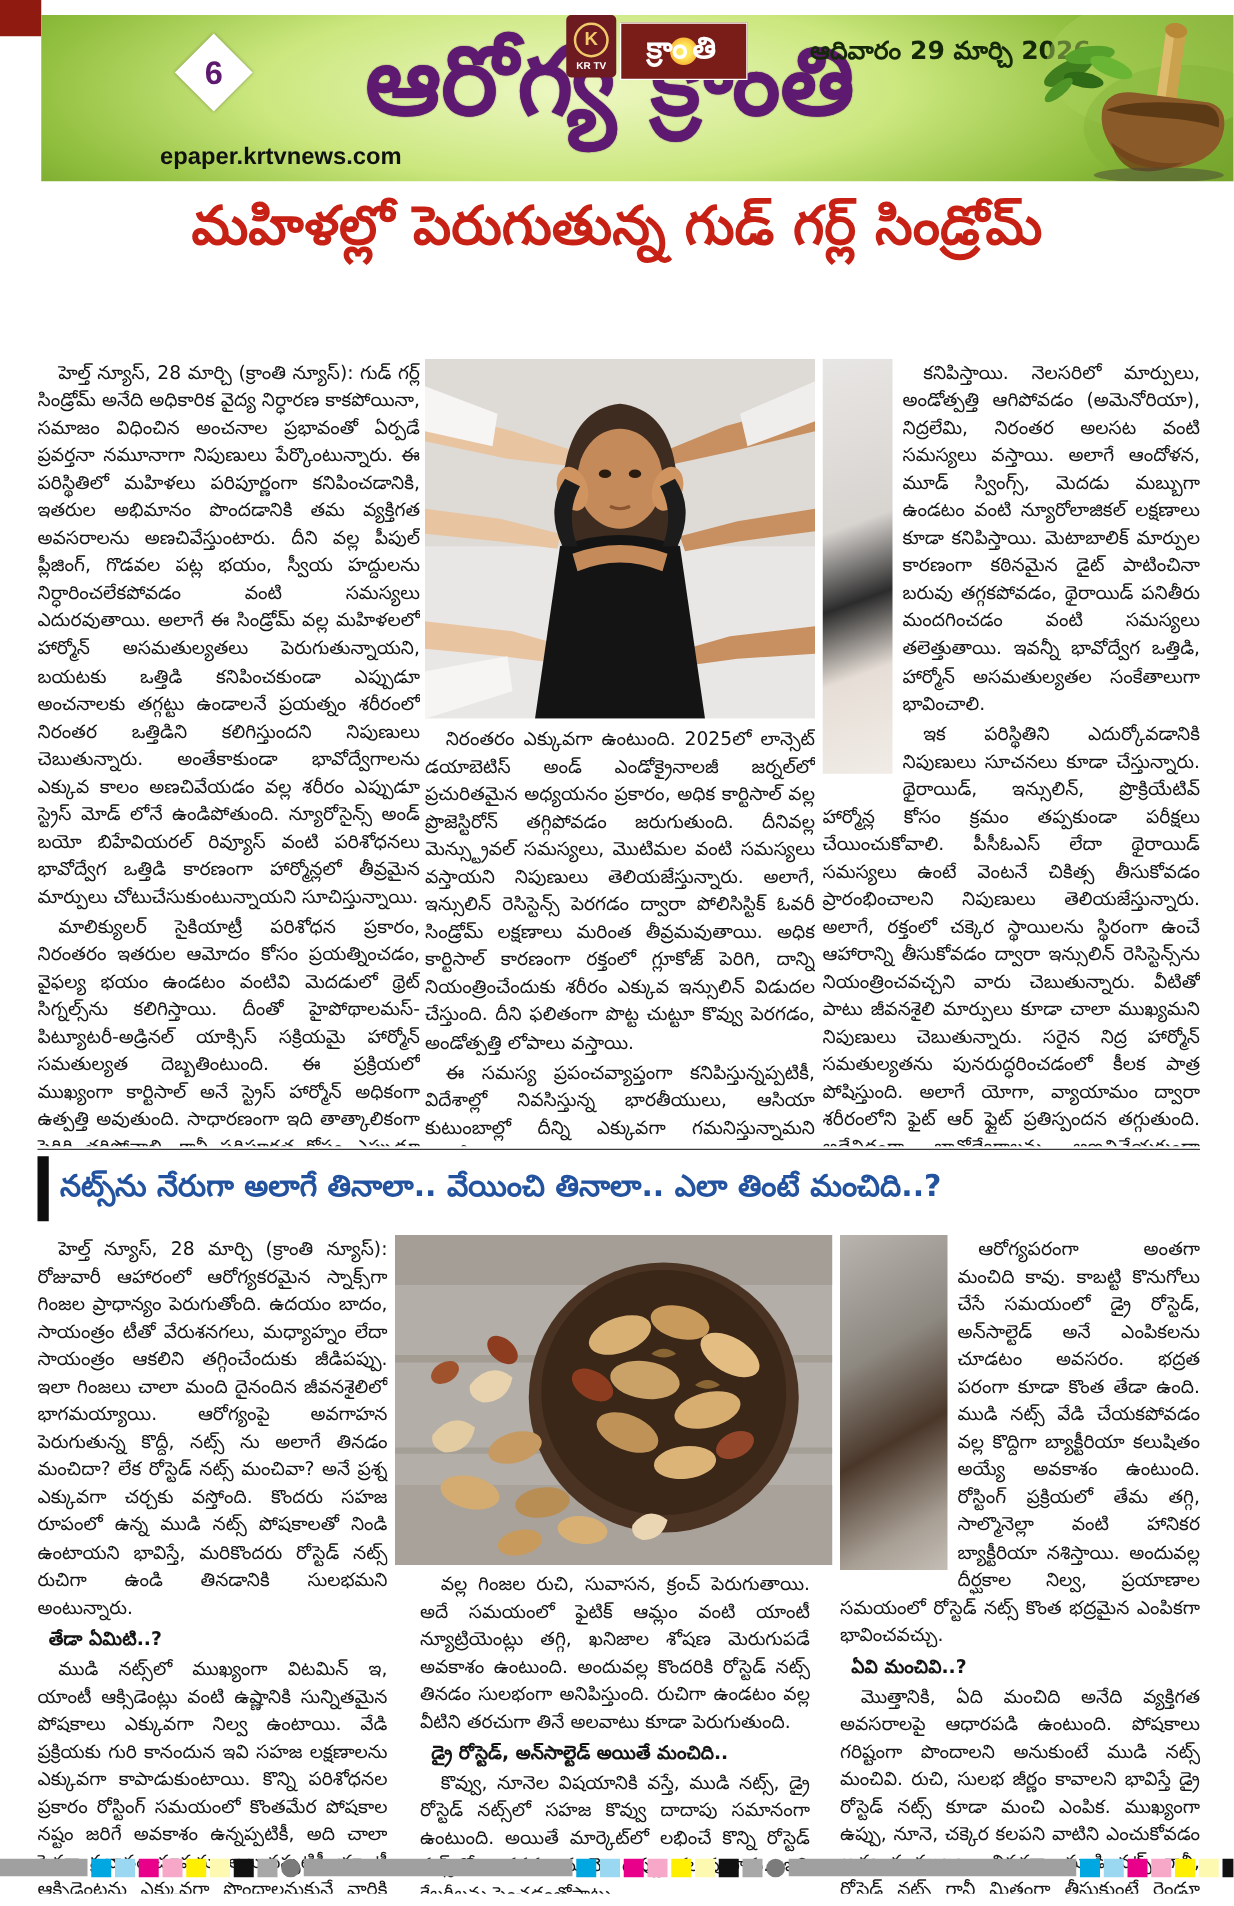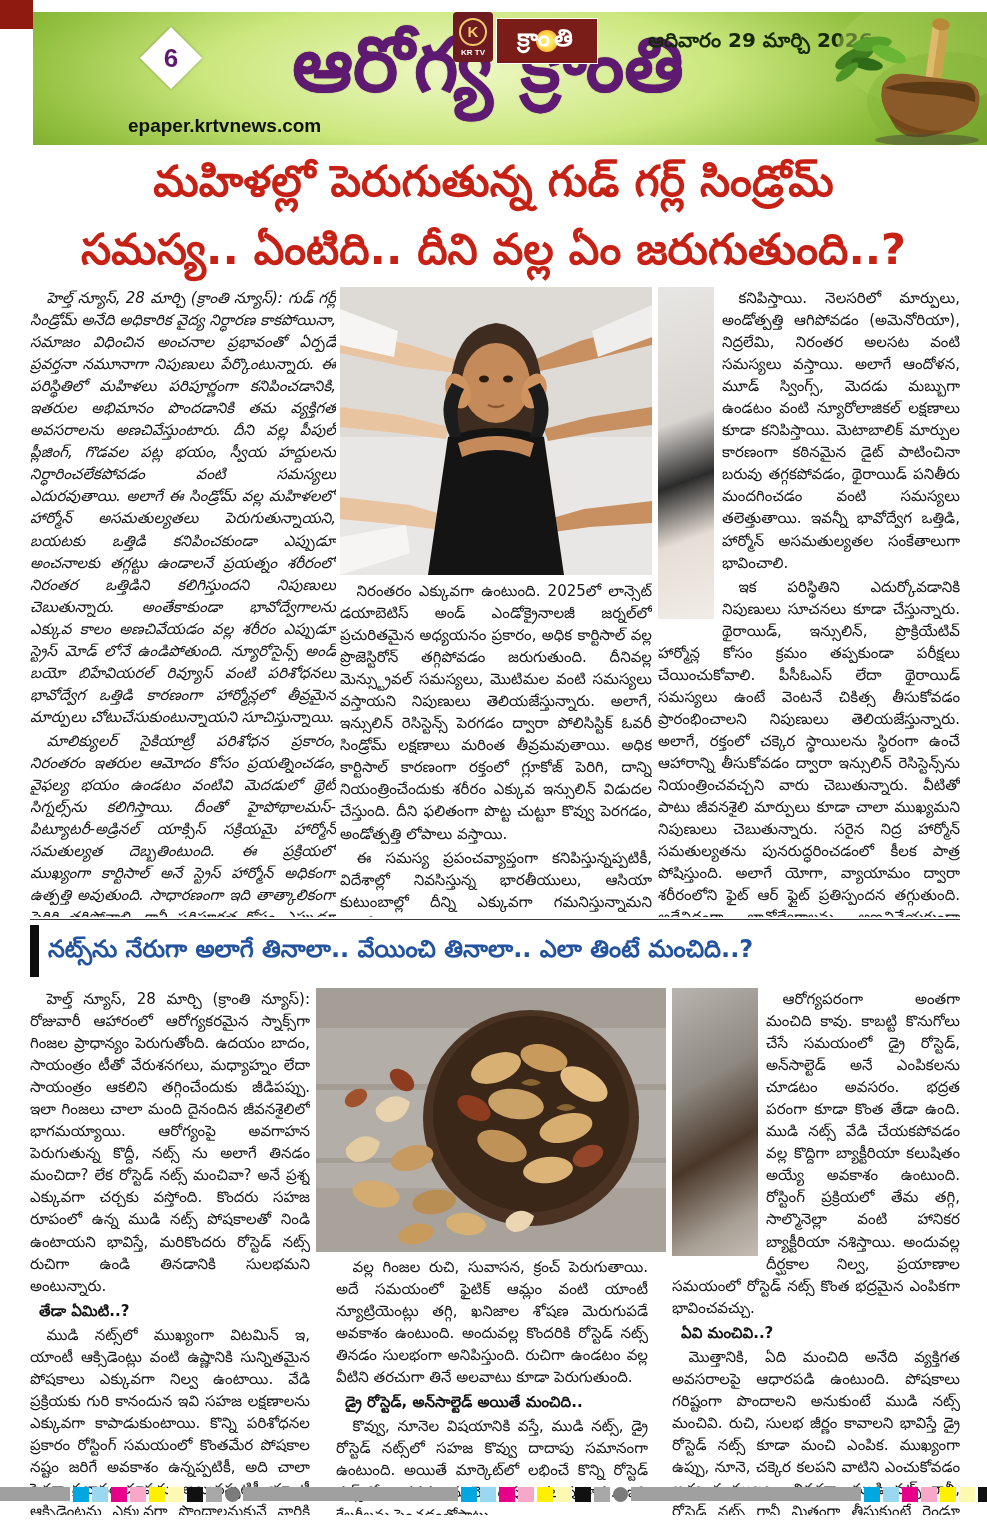--- a/index.html
+++ b/index.html
@@ -40,21 +40,21 @@
 
   
   .a1-headline{position:absolute;left:30px;top:150px;width:927px;height:130px;
     display:flex;flex-direction:column;align-items:center;justify-content:space-between;
     font-family:"DejaVu Sans",sans-serif;font-weight:bold;color:#c62114;
     font-size:43px;line-height:1.45;text-align:center;}
   .bodycol{position:absolute;font-size:15px;line-height:1.47;color:#141414;
     text-align:justify;overflow:hidden;font-family:"DejaVu Sans",sans-serif;}
   .bodycol p{margin:0 0 2px 0;text-indent:1.1em;}
   .bodycol p.subhead{font-weight:bold;text-indent:0.6em;margin-top:3px;}
-  .a1-col1{left:30px;top:287px;width:306px;height:630px;font-style:italic;}
+  .a1-col1{left:30px;top:287px;width:306px;height:630px;}
   .a1-photo{position:absolute;left:340px;top:287px;width:312px;height:288px;overflow:hidden;}
   .a1-col2{left:340px;top:580px;width:312px;height:337px;}
   .a1-col3{left:658px;top:287px;width:302px;height:630px;}
   .a1-spill{float:left;width:56px;height:332px;margin:0 8px 4px 0;
     background:linear-gradient(160deg,#e8e6e4 0%,#d8d4d0 40%,#2b2b2b 58%,#e6ded6 75%,#f1ece7 100%);}
   .rule{position:absolute;left:30px;top:919px;width:930px;height:0;border-top:1.5px solid #3a3a3a;}
 
   
   .a2-bar{position:absolute;left:30px;top:925px;width:9px;height:52px;background:#0d0d0d;}
   .a2-headline{position:absolute;left:48px;top:924px;width:912px;height:56px;
@@ -128,21 +128,20 @@
 
       <path d="M105 75 Q110 60 130 62 L190 70 Q205 74 202 92 Q198 116 165 122 Q128 126 112 105 Q102 90 105 75 Z" fill="#8a5a28"></path>
       <path d="M108 76 Q130 66 188 72 Q200 76 198 90 Q180 84 150 82 Q122 80 108 76 Z" fill="#5d3a16"></path>
       <path d="M112 102 Q140 122 170 118 Q150 128 130 124 Q116 118 112 102 Z" fill="#6e4118" opacity="0.8"></path>
       <ellipse cx="150" cy="128" rx="52" ry="6" fill="#4a4438" opacity="0.5"></ellipse>
     </svg>
   </div>
 
   <div class="a1-headline">
     <span>మహిళల్లో పెరుగుతున్న గుడ్ గర్ల్ సిండ్రోమ్</span>
-    <span>సమస్య.. ఏంటిది.. దీని వల్ల ఏం జరుగుతుంది..?</span>
   </div>
 
   <div class="a1-photo">
     <svg width="312" height="288" viewBox="0 0 312 288">
       <rect width="312" height="288" fill="#e9e7e5"></rect>
       <rect x="0" y="0" width="312" height="150" fill="#dedad6"></rect>
 
       <g fill="#e8c4a0">
         <polygon points="0,40 70,58 120,74 118,86 66,80 0,66"></polygon>
         <polygon points="0,120 60,128 108,140 106,152 58,146 0,140"></polygon>

